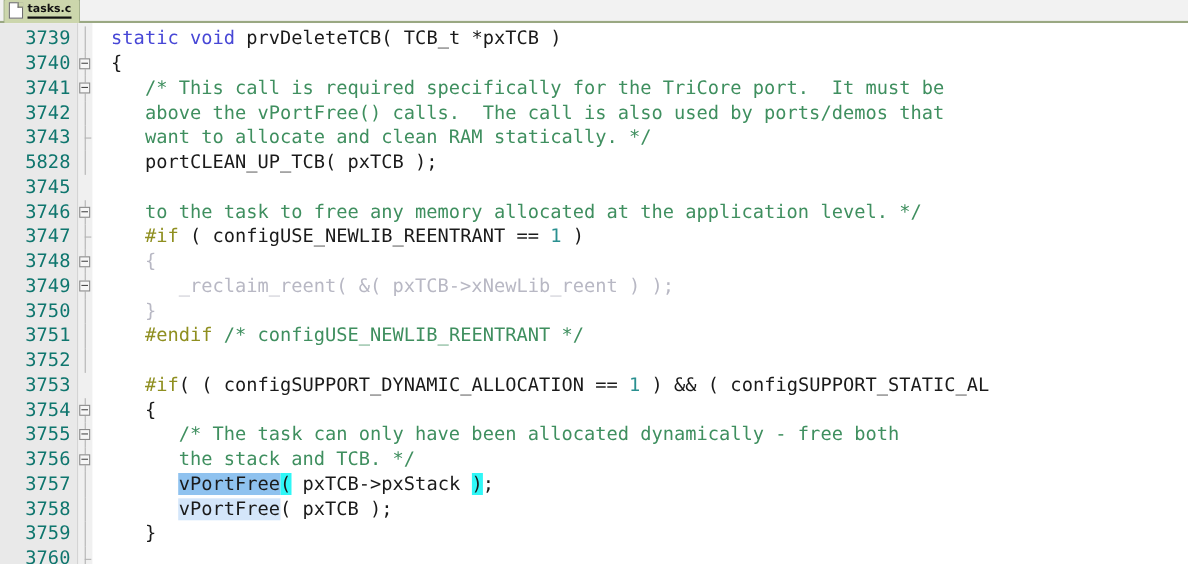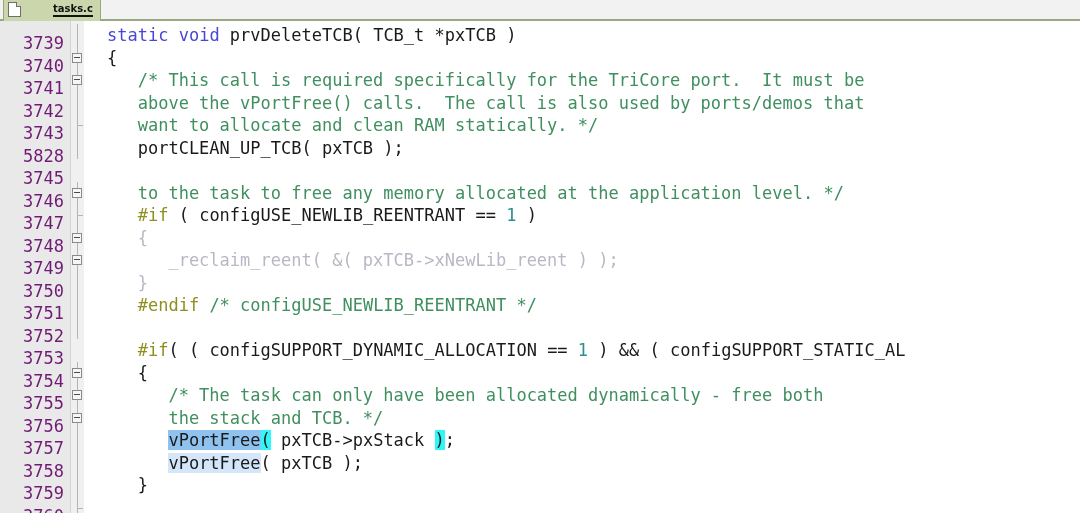--- a/index.html
+++ b/index.html
@@ -82,40 +82,39 @@
   }
   .tab-label {
     font-family: "DejaVu Sans", sans-serif;
     font-size: 10px;
     font-weight: bold;
     color: #111111;
     border-bottom: 2px solid #111111;
     line-height: 12px;
     padding-bottom: 0px;
     white-space: nowrap;
-    margin-left: 28px;
   }
 
   
   .code-area {
     flex: 1 1 auto;
     display: flex;
     overflow: hidden;
     background: #ffffff;
     position: relative;
   }
 
   
   .gutter {
     width: 70px;
     min-width: 70px;
     background: #e9e9e9;
-    color: #701a75;
+    color: #0f766e;
     text-align: right;
-    padding-top: 11px;
+    padding-top: 3px;
     box-sizing: border-box;
     user-select: none;
     position: relative;
   }
   .gutter .ln {
     height: 22.5px;
     line-height: 22.5px;
     font-family: "DejaVu Sans Mono", monospace;
     font-size: 17px;
     padding-right: 6px;
@@ -177,21 +176,21 @@
     top: 11px;
     width: 6px;
     height: 1px;
     background: #b4b4b4;
   }
 
   
   .code-lines {
     flex: 1 1 auto;
     padding-top: 3px;
-    padding-left: 23px;
+    padding-left: 17px;
     box-sizing: border-box;
     overflow: hidden;
     white-space: nowrap;
     position: relative;
   }
   .code-line {
     height: 22.5px;
     line-height: 22.5px;
     font-family: "DejaVu Sans Mono", monospace;
     font-size: 17px;

